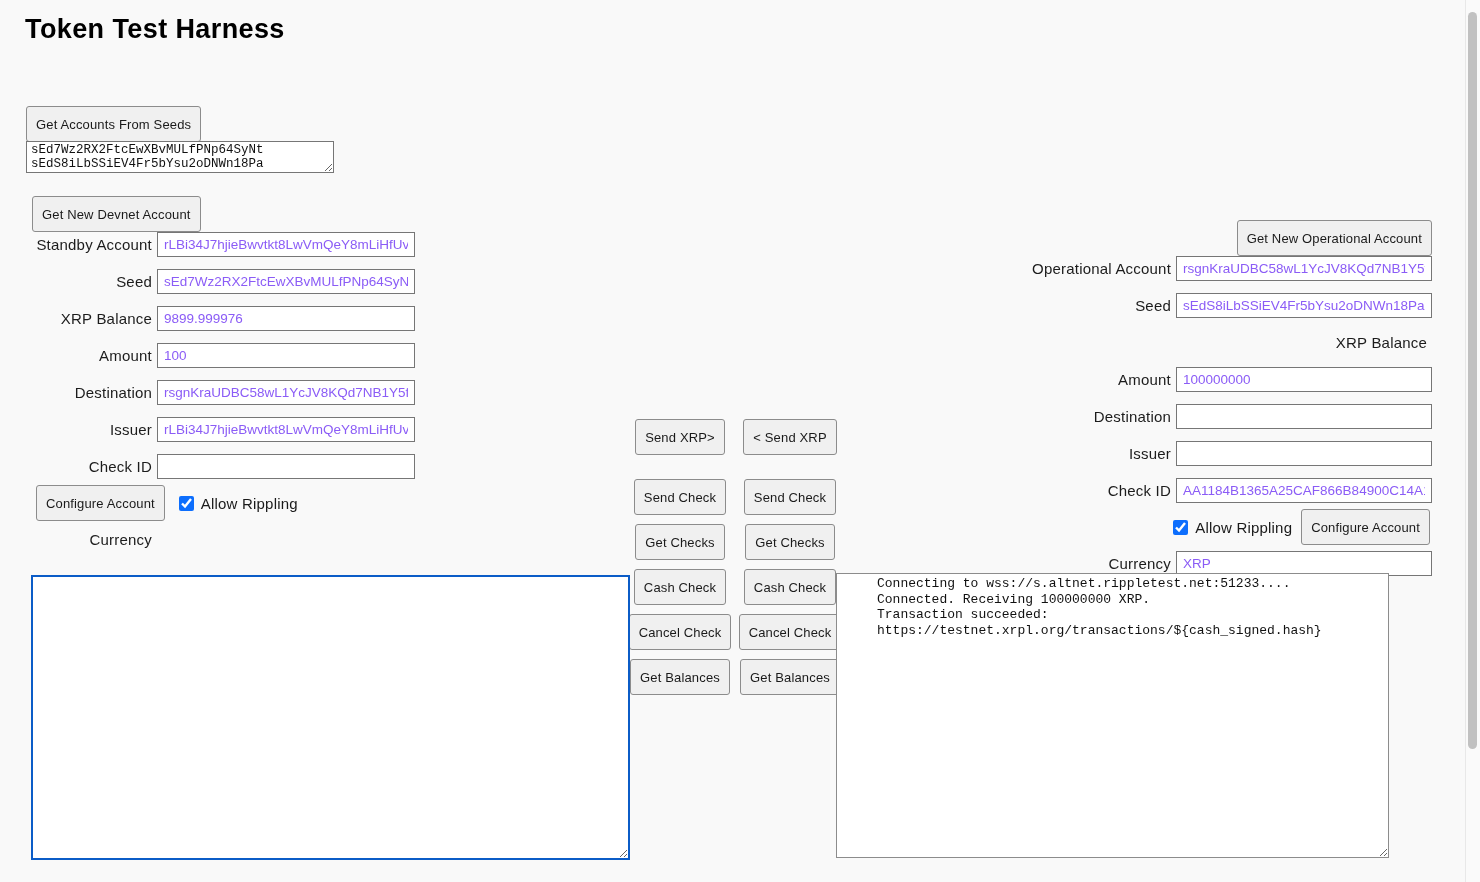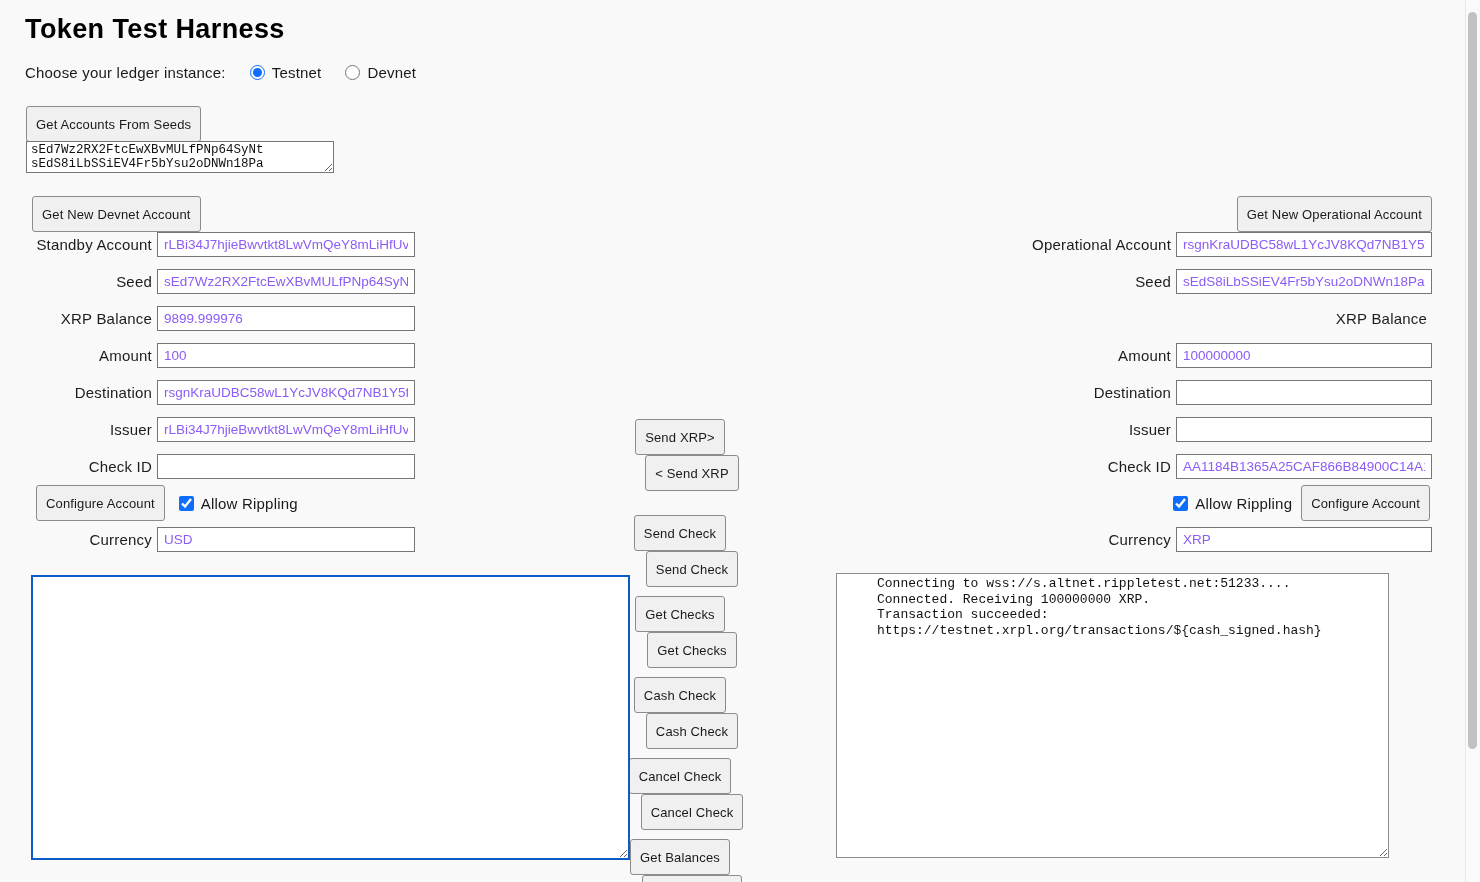--- a/index.html
+++ b/index.html
@@ -64,21 +64,21 @@
     color: #111;
   }
 
   
   .form-col { position: absolute; top: 196px; }
   #standby-form { left: 26px; width: 420px; }
   #operational-form { right: 48px; width: 430px; }
 
   .new-acct-row { height: 26px; margin-bottom: 10px; }
   #standby-form .new-acct-row { padding-left: 6px; }
-  #operational-form .new-acct-row { text-align: right; }
+  #operational-form .new-acct-row { text-align: right; margin-top: 24px; }
 
   .field-row {
     display: flex; align-items: center;
     height: 25px; margin-bottom: 12px;
   }
   #operational-form .field-row { justify-content: flex-end; }
   .f-label {
     font-size: 15px; letter-spacing: 0.2px; color: #1c1c1c;
     text-align: right; padding-right: 5px; white-space: nowrap;
   }
@@ -93,21 +93,21 @@
     font-size: 15px; letter-spacing: 0.2px;
   }
   #standby-form .config-row { padding-left: 10px; }
   #standby-form .config-row input[type="checkbox"] { margin-left: 14px; }
   #operational-form .config-row { justify-content: flex-end; padding-right: 2px; }
   #operational-form .config-row .btn { margin-left: 9px; }
   .rippling-label { white-space: nowrap; }
 
   
   #middle-buttons { position: absolute; left: 631px; top: 419px; }
-  .mid-row { display: flex; margin-bottom: 9px; flex-direction: column; }
+  .mid-row { display: flex; margin-bottom: 9px; }
   .mid-row.first { margin-bottom: 24px; }
   .mid-cell { width: 98px; display: flex; justify-content: center; }
   .mid-cell + .mid-cell { margin-left: 12px; }
 
   
   textarea.results {
     position: absolute;
     background: #fff;
     font-family: "Liberation Mono", monospace;
     font-size: 13px; line-height: 15.5px;
@@ -134,31 +134,20 @@
     position: absolute; right: 3px; top: 12px;
     width: 9px; height: 737px;
     background: #c1c1c1; border-radius: 5px;
   }
 </style>
 </head>
 <body>
 
 <div id="header">
   <h1 id="page-title">Token Test Harness</h1>
-  <div id="ledger-row">
-    <span>Choose your ledger instance:</span>
-    <span class="radio-group">
-      <input type="radio" name="ledger" id="testnet-radio" checked="" style="">
-      <label for="testnet-radio">Testnet</label>
-    </span>
-    <span class="radio-group">
-      <input type="radio" name="ledger" id="devnet-radio" style="">
-      <label for="devnet-radio">Devnet</label>
-    </span>
-  </div>
 </div>
 
 <button class="btn" id="get-accounts-btn">Get Accounts From Seeds</button>
 <textarea id="seeds-textarea" spellcheck="false" style="">sEd7Wz2RX2FtcEwXBvMULfPNp64SyNt
 sEdS8iLbSSiEV4Fr5bYsu2oDNWn18Pa</textarea>
 
 <div class="form-col" id="standby-form">
   <div class="new-acct-row">
     <button class="btn">Get New Devnet Account</button>
   </div>
@@ -193,21 +182,20 @@
   </div>
 
   <div class="config-row">
     <button class="btn">Configure Account</button>
     <input type="checkbox" id="standby-rippling" checked="" style="">
     <label class="rippling-label" for="standby-rippling">Allow Rippling</label>
   </div>
 
   <div class="field-row">
     <span class="f-label">Currency</span>
-    <input type="text" class="f-input" value="USD" style="">
   </div>
 </div>
 
 <div class="form-col" id="operational-form">
   <div class="new-acct-row">
     <button class="btn">Get New Operational Account</button>
   </div>
 
   <div class="field-row">
     <span class="f-label">Operational Account</span>

